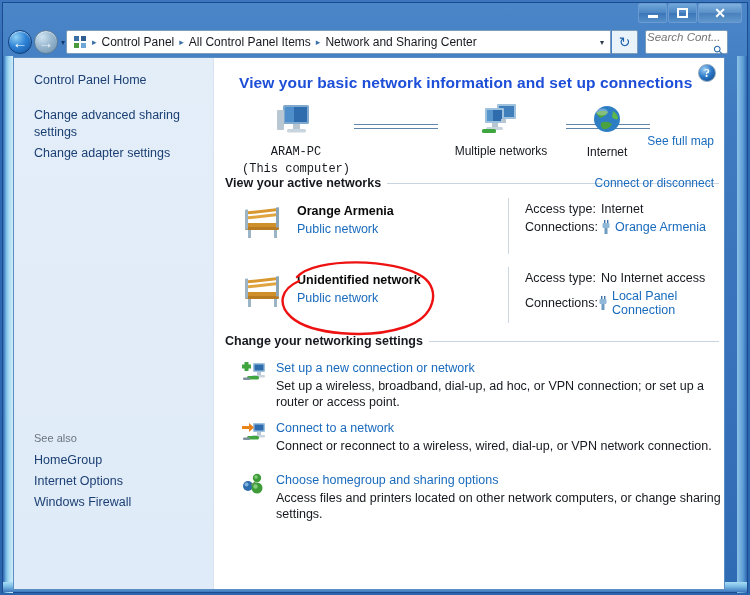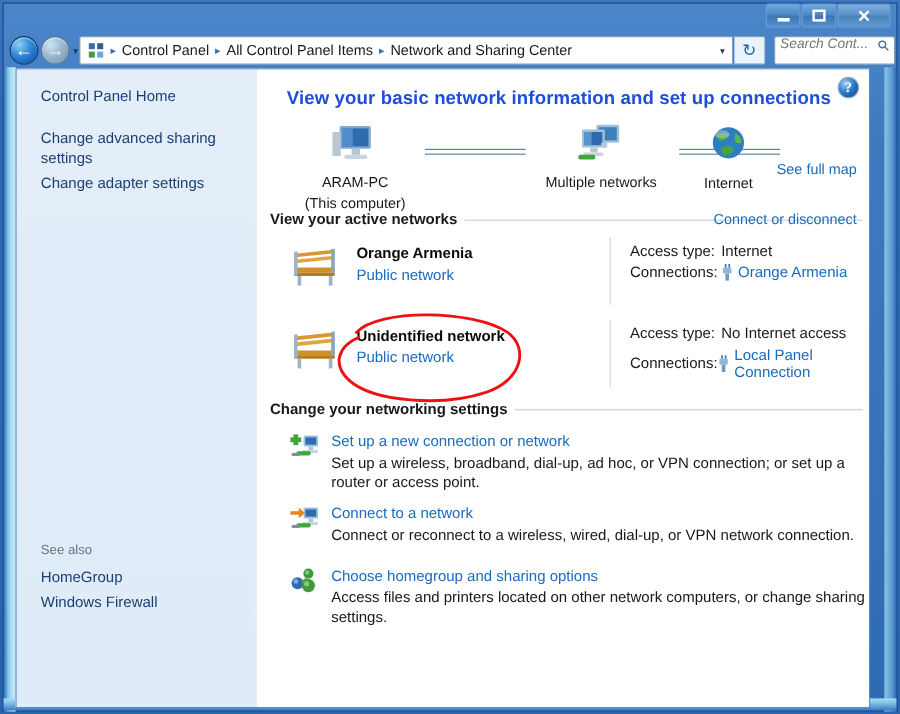--- a/index.html
+++ b/index.html
@@ -82,23 +82,23 @@
   .sep { color:#3a6fa5; font-size:9px; padding:0 2px; }
   .addrarrow { margin-left:auto; color:#2a3b4d; font-size:8px; padding-right:4px; }
 
   .refreshbtn {
     position:absolute; left:608px; top:1px; width:26px; height:24px;
     border:1px solid #7d9db9; border-left:none; background:#eaf2fa;
     display:flex; align-items:center; justify-content:center;
     color:#1e63ad; font-size:14px; border-radius:0 2px 2px 0;
   }
   .searchbox {
-    position:absolute; left:641px; top:1px; width:101px; height:24px;
+    position:absolute; left:641px; top:1px; width:83px; height:24px;
     background:#fff; border:1px solid #7d9db9; border-radius:2px;
-    display:flex; align-items:flex-start; padding:0 4px;
+    display:flex; align-items:flex-end; padding:0 4px;flex-direction:column;
   }
   .searchbox input {
     border:none; outline:none; width:76px; font-size:11.5px; font-style:italic;
     color:#707070; font-family:"Liberation Sans",sans-serif; background:transparent;
   }
   .searchicon { margin-left:auto; color:#2b6ba8; font-size:12px; transform:rotate(-45deg); }
 
   
   .client {
     position:absolute; left:13px; top:57px; width:712px; height:533px;
@@ -244,31 +244,32 @@
 
     <div class="sidebar">
       <div class="side-link">Control Panel Home</div>
       <div class="side-gap"></div>
       <div class="side-link">Change advanced sharing settings</div>
       <div class="side-link">Change adapter settings</div>
 
       <div class="see-also">
         <div class="see-also-title">See also</div>
         <div class="side-link">HomeGroup</div>
+        <div class="side-link">Internet Options</div>
         <div class="side-link">Windows Firewall</div>
       </div>
     </div>
 
     <div class="content">
       <div class="helpbtn">?</div>
 
       <h1 class="page-title">View your basic network information and set up connections</h1>
 
       <div class="netmap">
-        <div class="node" style="left:22px; top:4px;">
+        <div class="node" style="left:22px; top:4px;font-family:Liberation Mono, monospace;">
           <svg width="44" height="36" viewBox="0 0 44 36">
             <rect x="9" y="3" width="26" height="19" rx="1.5" fill="#7fa9cf"></rect>
             <rect x="11" y="5" width="22" height="15" fill="#2f6cae"></rect>
             <rect x="11" y="5" width="9" height="15" fill="#4e8ecb"></rect>
             <rect x="19" y="22" width="7" height="5" fill="#b8c6d2"></rect>
             <rect x="13" y="27" width="19" height="3.5" rx="1.5" fill="#c9d5de"></rect>
             <rect x="3" y="8" width="7" height="20" rx="1" fill="#b9c7d3"></rect>
           </svg>
           <div class="lbl">ARAM-PC</div>
           <div class="lbl">(This computer)</div>

